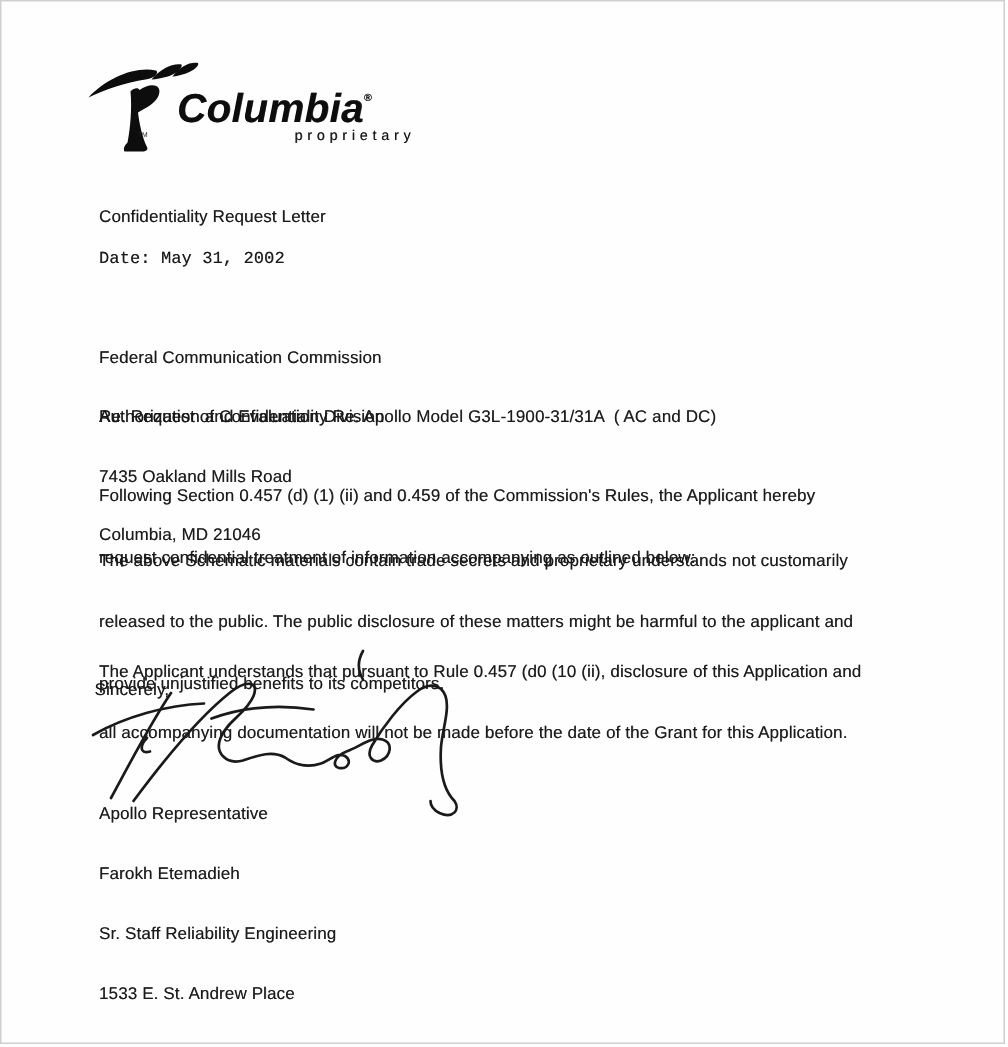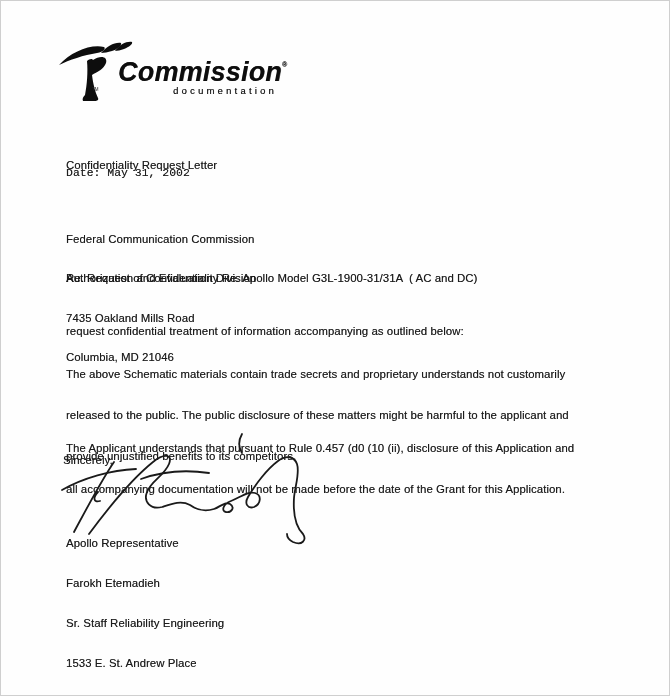--- a/index.html
+++ b/index.html
@@ -28,21 +28,21 @@
   }
   .brand sup{font-size:7px;font-style:normal;vertical-align:14px;letter-spacing:0;}
   .subbrand{
     position:absolute;top:84px;right:392px;
     font-size:9.5px;letter-spacing:3.2px;color:#141414;
     text-shadow:0.2px 0.2px 0.3px rgba(0,0,0,0.6);
     white-space:pre;
   }
   .tm-mark{position:absolute;left:91px;top:86px;font-size:4.5px;letter-spacing:0;color:#222;}
   
-  .title-line{left:65px;top:138px;margin-top:20px;}
+  .title-line{left:65px;top:138px;}
   .date-line{left:65px;top:166px;font-family:Liberation Mono, monospace;}
   .recipient{left:65px;top:206px;line-height:13.1px;}
   .subject-line{left:65px;top:271px;}
   .para1{left:65px;top:296px;}
   .para2{left:65px;top:339px;}
   .para3{left:65px;top:413px;}
   .closing-line{left:62px;top:453px;text-align:right;}
   .sig-block{left:65px;top:509px;line-height:13.35px;}
   
   .signature{position:absolute;left:50px;top:425px;width:270px;height:125px;}
@@ -54,38 +54,39 @@
 
 <div class="page">
 
   <div>
     <svg class="logo-mark" viewBox="0 0 100 66" xmlns="http://www.w3.org/2000/svg" aria-hidden="true">
       <path d="M 6 26 C 18 13 37 5 51 8 C 53 9 51 13 44 14 C 31 16 16 21 6 26 Z"></path>
       <path d="M 48 14 C 54 7 62 3 68 4 C 69 6 65 10 59 12 C 55 13 51 14 48 14 Z"></path>
       <path d="M 62 12 C 67 5 74 2 79 3 C 80 5 76 8 71 10 C 68 11 64 12 62 12 Z"></path>
       <path d="M 34 22 C 36 20 39 19 40 21 C 47 16 55 17 53 24 C 51 30 44 33 39 36 C 40 44 42 53 45 59 C 46 61 44 62 42 62 L 30 62 C 29 60 30 58 32 56 C 34 46 35 33 34 22 Z"></path>
     </svg>
-    <div class="brand"><span>Commission</span><sup>®</sup></div>
-    <div class="subbrand">documentation</div>
+    <div class="brand"><span>Columbia</span><sup>®</sup></div>
+    <div class="subbrand">proprietary</div>
     <div class="tm-mark">TM</div>
   </div>
 
   <div class="txt title-line">Confidentiality Request Letter</div>
   <div class="txt date-line">Date: May 31, 2002</div>
 
   <div class="txt recipient">
     <div>Federal Communication Commission</div>
     <div>Authorization and Evaluation Division</div>
     <div>7435 Oakland Mills Road</div>
     <div>Columbia, MD 21046</div>
   </div>
 
   <div class="txt subject-line">Re. Request of Confidentiality Re. Apollo Model G3L-1900-31/31A  ( AC and DC)</div>
 
   <div class="txt para1">
+    <div>Following Section 0.457 (d) (1) (ii) and 0.459 of the Commission's Rules, the Applicant hereby</div>
     <div>request confidential treatment of information accompanying as outlined below:</div>
   </div>
 
   <div class="txt para2">
     <div>The above Schematic materials contain trade secrets and proprietary understands not customarily</div>
     <div>released to the public. The public disclosure of these matters might be harmful to the applicant and</div>
     <div>provide unjustified benefits to its competitors.</div>
   </div>
 
   <div class="txt para3">

